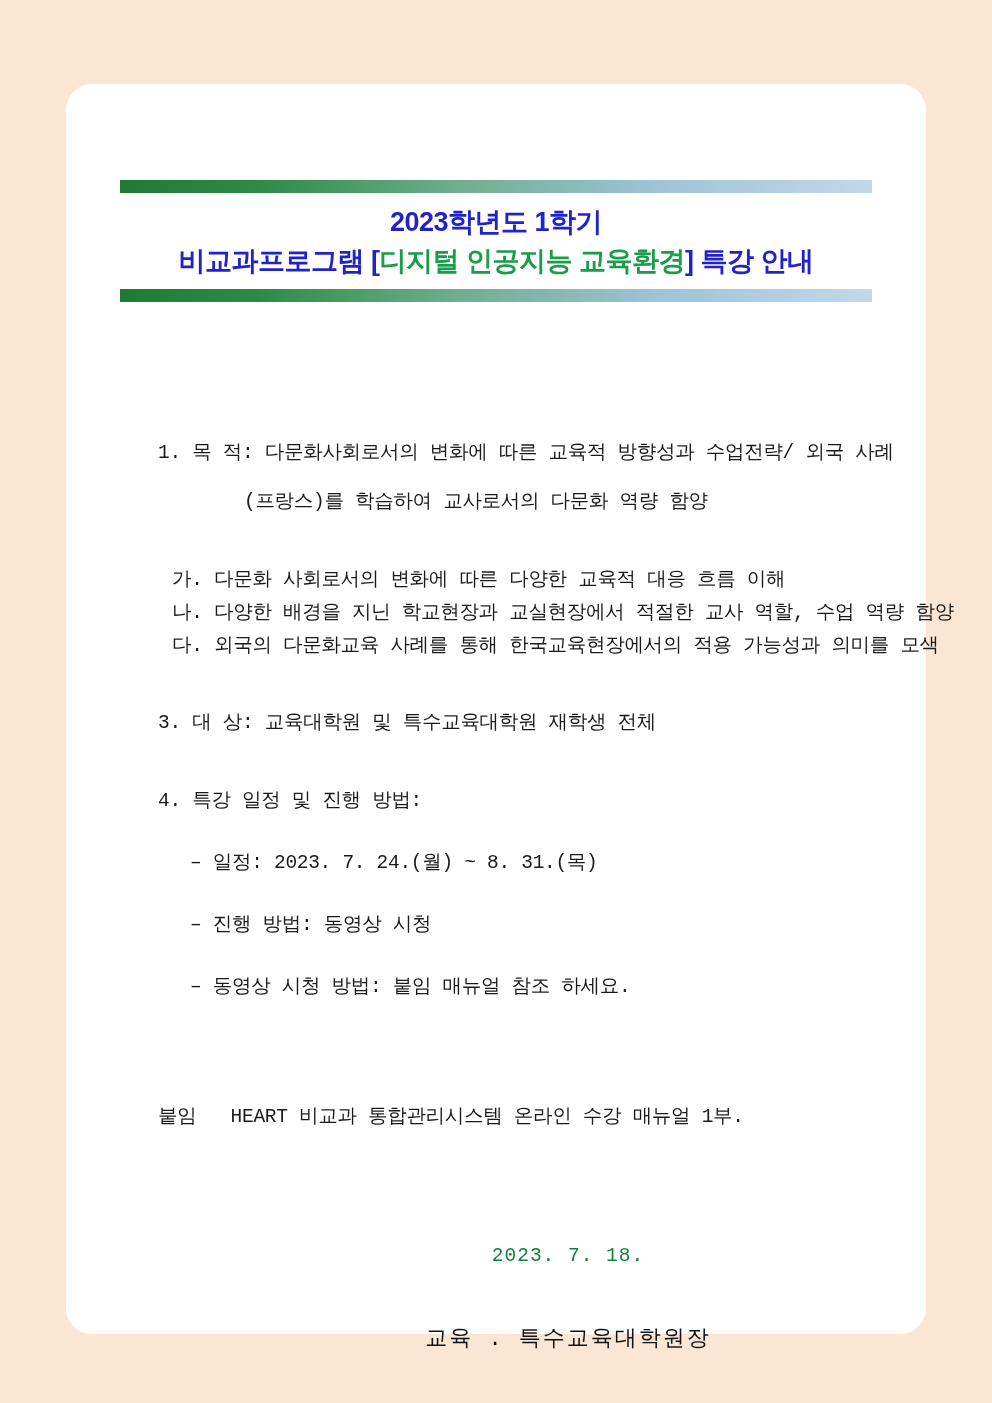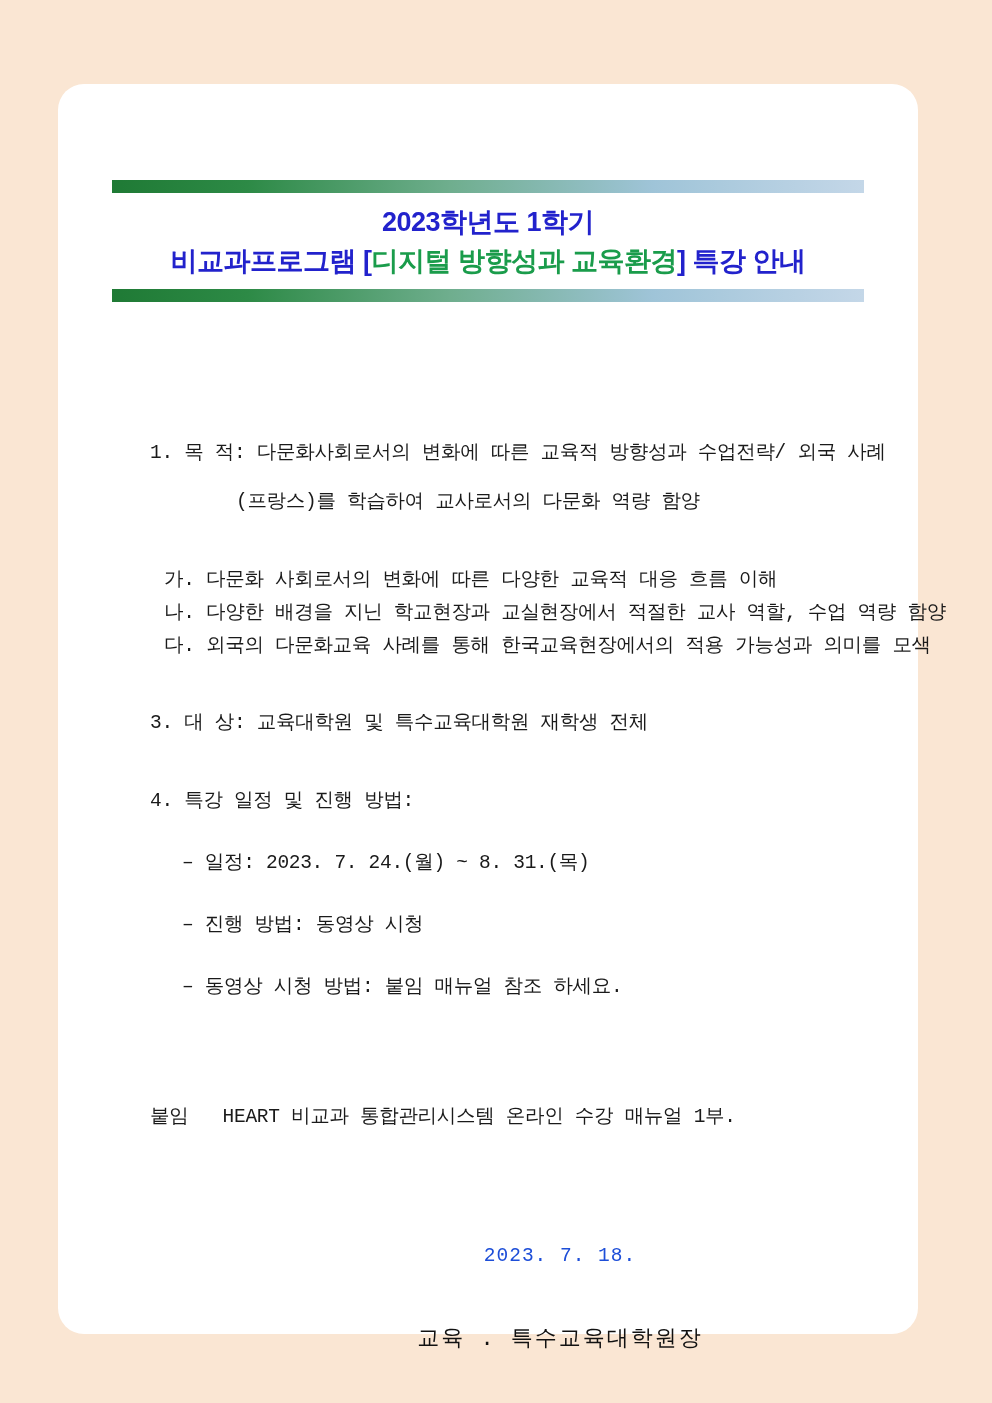--- a/index.html
+++ b/index.html
@@ -8,21 +8,21 @@
   }
   body {
     width: 992px;
     height: 1403px;
     background: #fae6d3;
     font-family: "Liberation Sans", sans-serif;
     overflow: hidden;
   }
   .page {
     position: absolute;
-    left: 58px;
+    left: 66px;
     top: 84px;
     width: 860px;
     height: 1250px;
     background: #ffffff;
     border-radius: 26px;
   }
   .notice-header {
     position: absolute;
     left: 54px;
     top: 96px;
@@ -68,41 +68,41 @@
   .indent-sub { padding-left: 14px; }
   .indent-dash { padding-left: 32px; margin-top: 7px; }
   .gap-sm { height: 22px; }
   .gap-md { height: 34px; }
   .gap-lg { height: 44px; }
   .gap-xl { height: 62px; }
   .date-line {
     text-align: center;
     font-size: 19.5px;
     letter-spacing: 1px;
-    color: #1d4ed8;
+    color: #15803d;
     margin-top: 10px;
   }
   .signature {
     text-align: center;
     font-size: 22px;
     letter-spacing: 2px;
     color: #111111;
     margin-top: 52px;
   }
 </style>
 </head>
 <body>
 
 <div class="page">
 
   <div class="notice-header">
     <div class="bar top"></div>
     <div class="title-block">
       <div class="title-line">2023학년도 1학기</div>
-      <div class="title-line"><span>비교과프로그램 [</span><span class="hl">디지털 방향성과 교육환경</span><span>] 특강 안내</span></div>
+      <div class="title-line"><span>비교과프로그램 [</span><span class="hl">디지털 인공지능 교육환경</span><span>] 특강 안내</span></div>
     </div>
     <div class="bar bottom"></div>
   </div>
 
   <div class="body-text">
     <p class="para">1. 목 적: 다문화사회로서의 변화에 따른 교육적 방향성과 수업전략/ 외국 사례</p>
     <p class="para indent-1">(프랑스)를 학습하여 교사로서의 다문화 역량 함양</p>
 
     <div class="gap-lg"></div>
 

